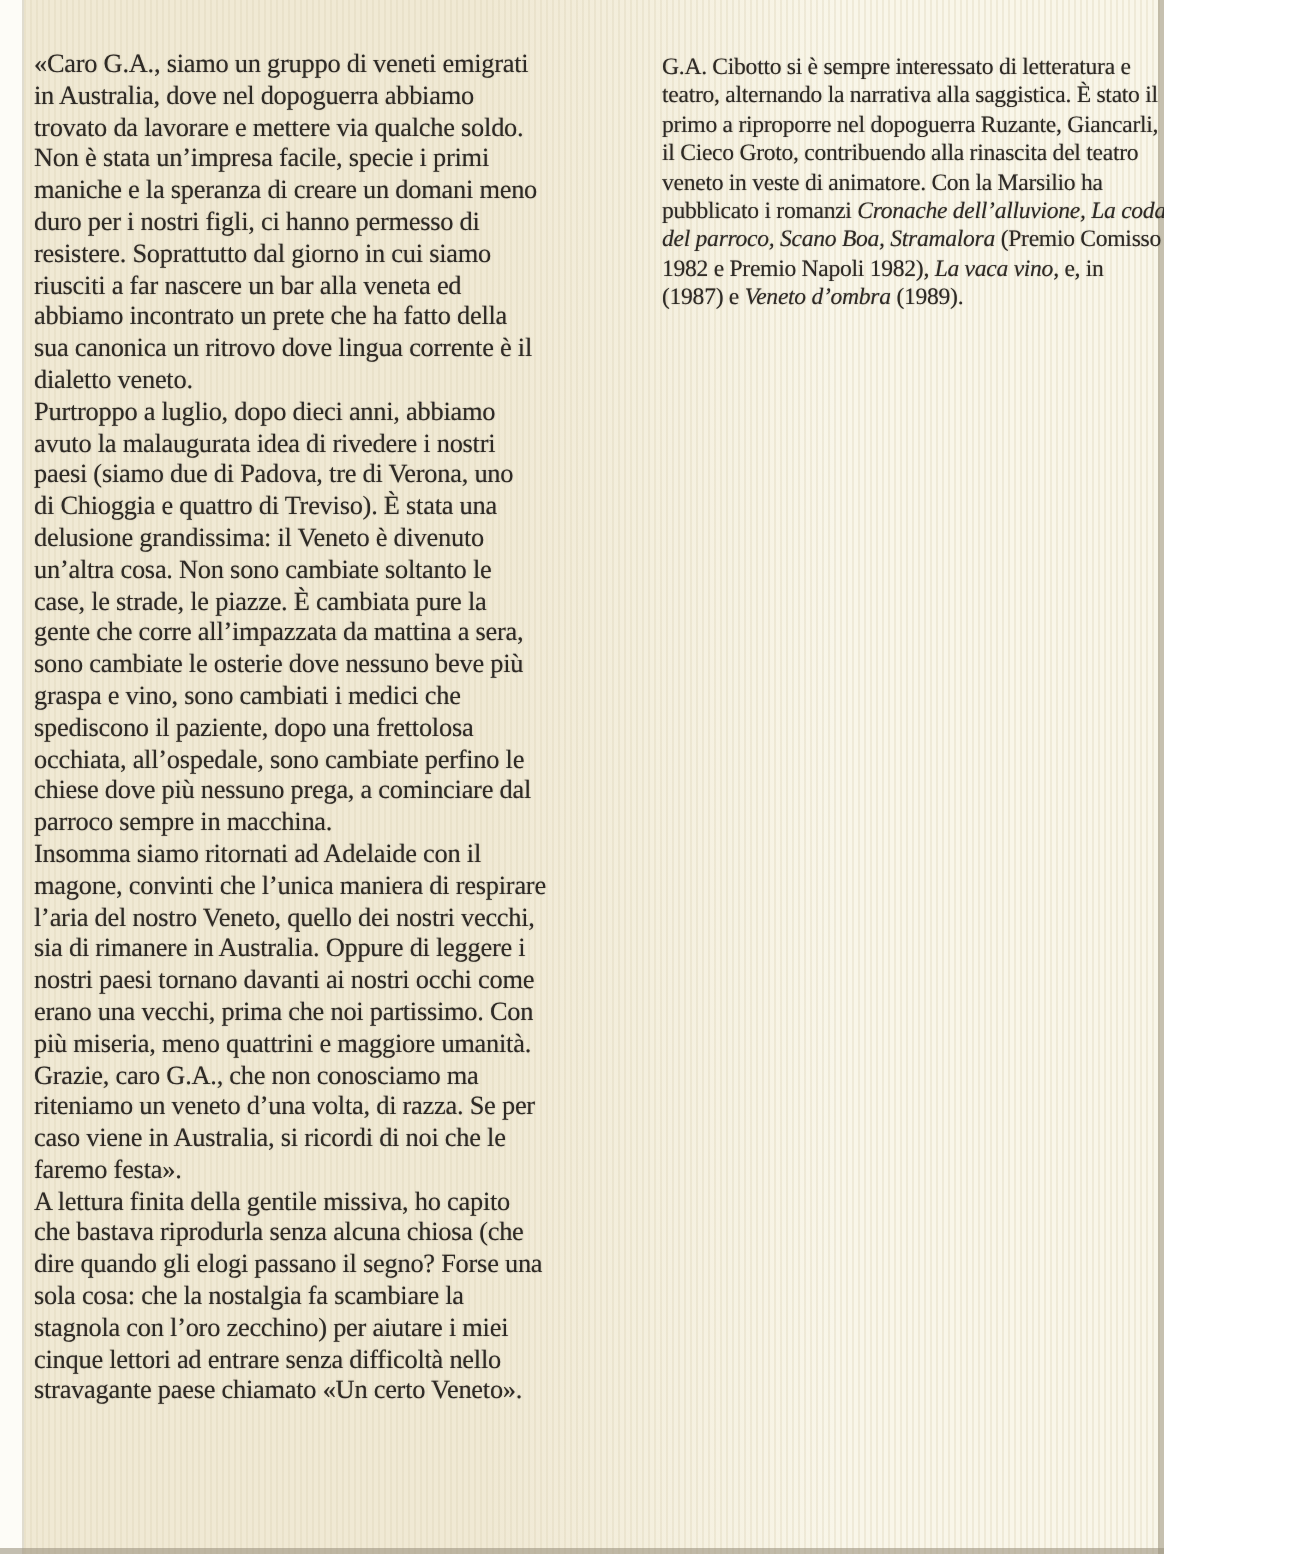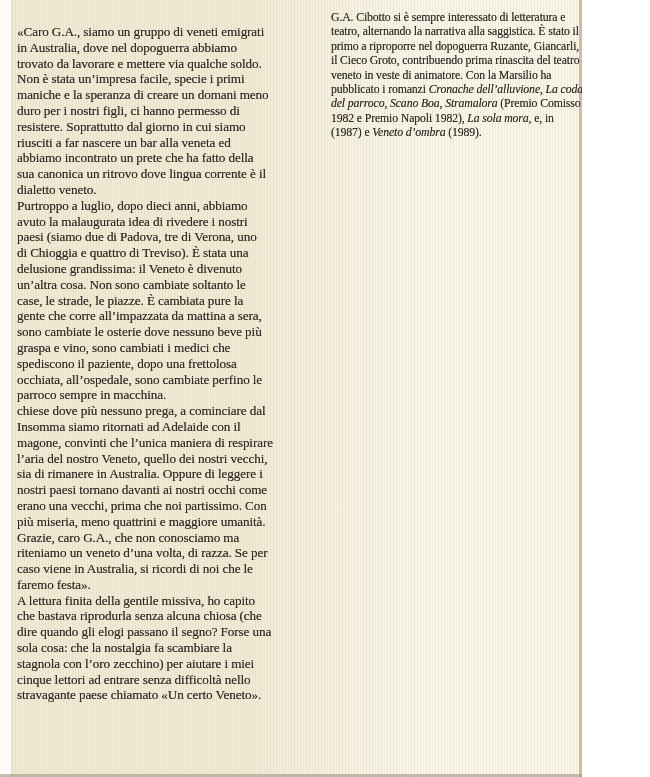--- a/index.html
+++ b/index.html
@@ -63,21 +63,21 @@
     left: 17px;
     top: 24px;
     width: 302px;
     font-size: 13.2px;
     line-height: 15.8px;
     letter-spacing: -0.12px;
   }
 
   .col-right {
     left: 331px;
-    top: 10px;
+    top: 26px;
     width: 312px;
     font-size: 11.8px;
     line-height: 14.4px;
     letter-spacing: -0.14px;
   }
 
   .line { white-space: nowrap; }
   .it { font-style: italic; }
 </style>
 </head>
@@ -106,22 +106,22 @@
       <div class="line">paesi (siamo due di Padova, tre di Verona, uno</div>
       <div class="line">di Chioggia e quattro di Treviso). È stata una</div>
       <div class="line">delusione grandissima: il Veneto è divenuto</div>
       <div class="line">un’altra cosa. Non sono cambiate soltanto le</div>
       <div class="line">case, le strade, le piazze. È cambiata pure la</div>
       <div class="line">gente che corre all’impazzata da mattina a sera,</div>
       <div class="line">sono cambiate le osterie dove nessuno beve più</div>
       <div class="line">graspa e vino, sono cambiati i medici che</div>
       <div class="line">spediscono il paziente, dopo una frettolosa</div>
       <div class="line">occhiata, all’ospedale, sono cambiate perfino le</div>
+      <div class="line">chiese dove più nessuno prega, a cominciare dal</div>
       <div class="line">parroco sempre in macchina.</div>
-      <div class="line">chiese dove più nessuno prega, a cominciare dal</div>
       <div class="line">Insomma siamo ritornati ad Adelaide con il</div>
       <div class="line">magone, convinti che l’unica maniera di respirare</div>
       <div class="line">l’aria del nostro Veneto, quello dei nostri vecchi,</div>
       <div class="line">sia di rimanere in Australia. Oppure di leggere i</div>
       <div class="line">nostri paesi tornano davanti ai nostri occhi come</div>
       <div class="line">erano una vecchi, prima che noi partissimo. Con</div>
       <div class="line">più miseria, meno quattrini e maggiore umanità.</div>
       <div class="line">Grazie, caro G.A., che non conosciamo ma</div>
       <div class="line">riteniamo un veneto d’una volta, di razza. Se per</div>
       <div class="line">caso viene in Australia, si ricordi di noi che le</div>
@@ -131,20 +131,20 @@
       <div class="line">dire quando gli elogi passano il segno? Forse una</div>
       <div class="line">sola cosa: che la nostalgia fa scambiare la</div>
       <div class="line">stagnola con l’oro zecchino) per aiutare i miei</div>
       <div class="line">cinque lettori ad entrare senza difficoltà nello</div>
       <div class="line">stravagante paese chiamato «Un certo Veneto».</div>
     </div>
   <div class="col col-right">
       <div class="line"><span>G.A. Cibotto si è sempre interessato di letteratura e</span></div>
       <div class="line"><span>teatro, alternando la narrativa alla saggistica. È stato il</span></div>
       <div class="line"><span>primo a riproporre nel dopoguerra Ruzante, Giancarli,</span></div>
-      <div class="line"><span>il Cieco Groto, contribuendo prima rinascita del teatro</span></div>
+      <div class="line"><span>il Cieco Groto, contribuendo alla rinascita del teatro</span></div>
       <div class="line"><span>veneto in veste di animatore. Con la Marsilio ha</span></div>
       <div class="line"><span>pubblicato i romanzi </span><span class="it">Cronache dell’alluvione, La coda</span></div>
       <div class="line"><span class="it">del parroco, Scano Boa, Stramalora</span><span> (Premio Comisso</span></div>
-      <div class="line"><span>1982 e Premio Napoli 1982), </span><span class="it">La sola mora</span><span>, e, in</span></div>
+      <div class="line"><span>1982 e Premio Napoli 1982), </span><span class="it">La vaca vino</span><span>, e, in</span></div>
       <div class="line"><span>(1987) e </span><span class="it">Veneto d’ombra</span><span> (1989).</span></div>
     </div>
 </div>
 
 </body></html>

